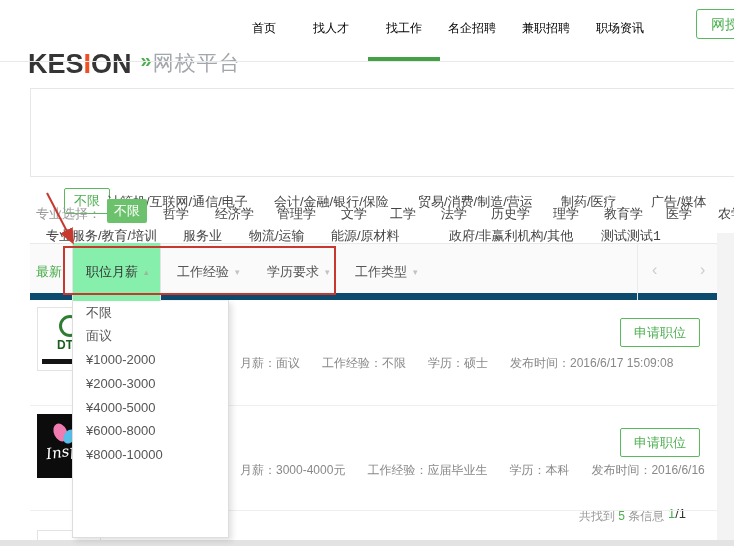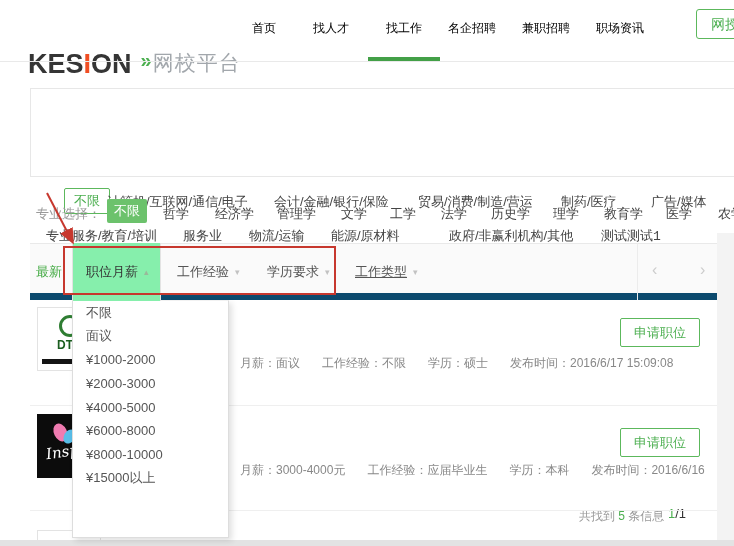--- a/index.html
+++ b/index.html
@@ -140,21 +140,21 @@
 
 <div class="sort-bar">
   <div class="result-count"><span>共找到 </span><b>5</b><span> 条信息</span></div>
 </div>
 <div class="newest">最新</div>
 <div class="tab-active">
   <span class="tab-label"><span>职位月薪</span><span class="tri-up"></span></span>
 </div>
 <div class="tab-plain" style="left:177px;"><span>工作经验</span><span class="tri-down"></span></div>
 <div class="tab-plain" style="left:267px;"><span>学历要求</span><span class="tri-down"></span></div>
-<div class="tab-plain" style="left:355px;text-decoration:underline;"><span>工作类型</span><span class="tri-down"></span></div>
+<div class="tab-plain" style="left:355px;"><span>工作类型</span><span class="tri-down"></span></div>
 <div class="pager">
   <span class="pager-prev"></span>
   <span class="pager-num"><span class="pager-cur">1</span><span>/</span><span>1</span></span>
   <span class="pager-next"></span>
 </div>
 
 <div>
 
   <div>
     <div class="job-logo" style="top:307px;">
@@ -186,21 +186,20 @@
 </div>
 
 <div class="dropdown">
   <div class="dd-item">不限</div>
   <div class="dd-item">面议</div>
   <div class="dd-item">¥1000-2000</div>
   <div class="dd-item">¥2000-3000</div>
   <div class="dd-item">¥4000-5000</div>
   <div class="dd-item">¥6000-8000</div>
   <div class="dd-item">¥8000-10000</div>
-  <div class="dd-item">¥15000以上</div>
 </div>
 
 <div class="right-strip"></div>
 <div class="bottom-strip"></div>
 
 <div class="anno-rect"></div>
 <svg class="anno-arrow" width="48" height="66">
   <defs>
     <marker id="ah" markerWidth="9" markerHeight="8" refX="6" refY="3.5" orient="auto">
       <path d="M0,0 L8,3.5 L0,7 z" fill="#c7382e"></path>

